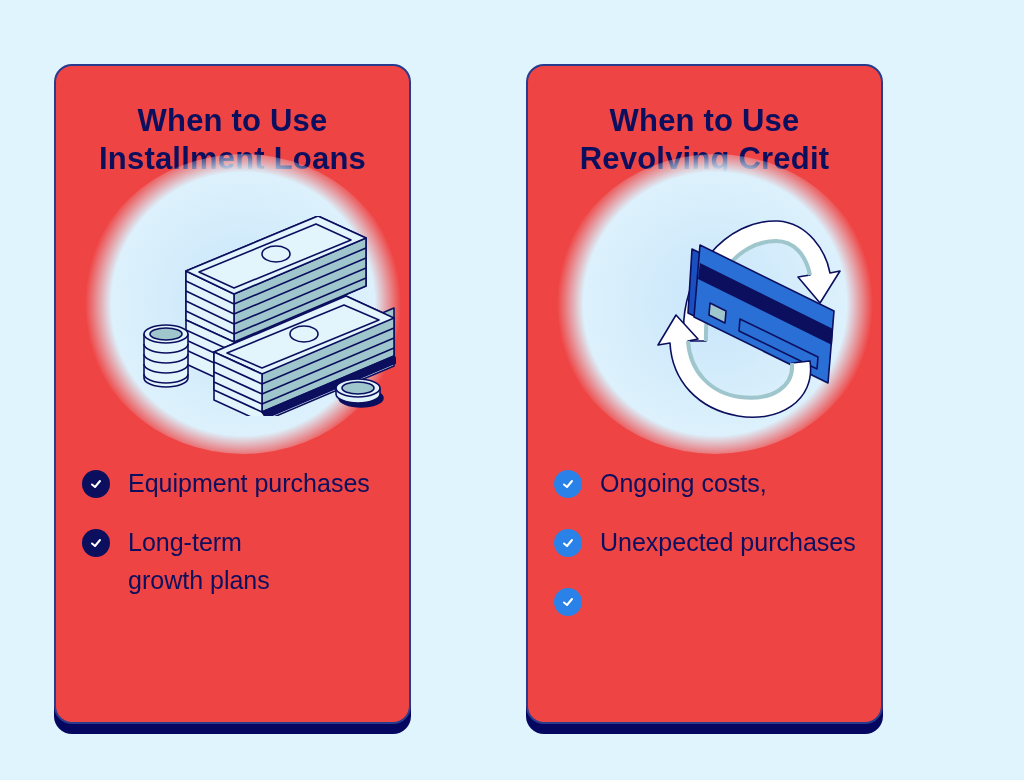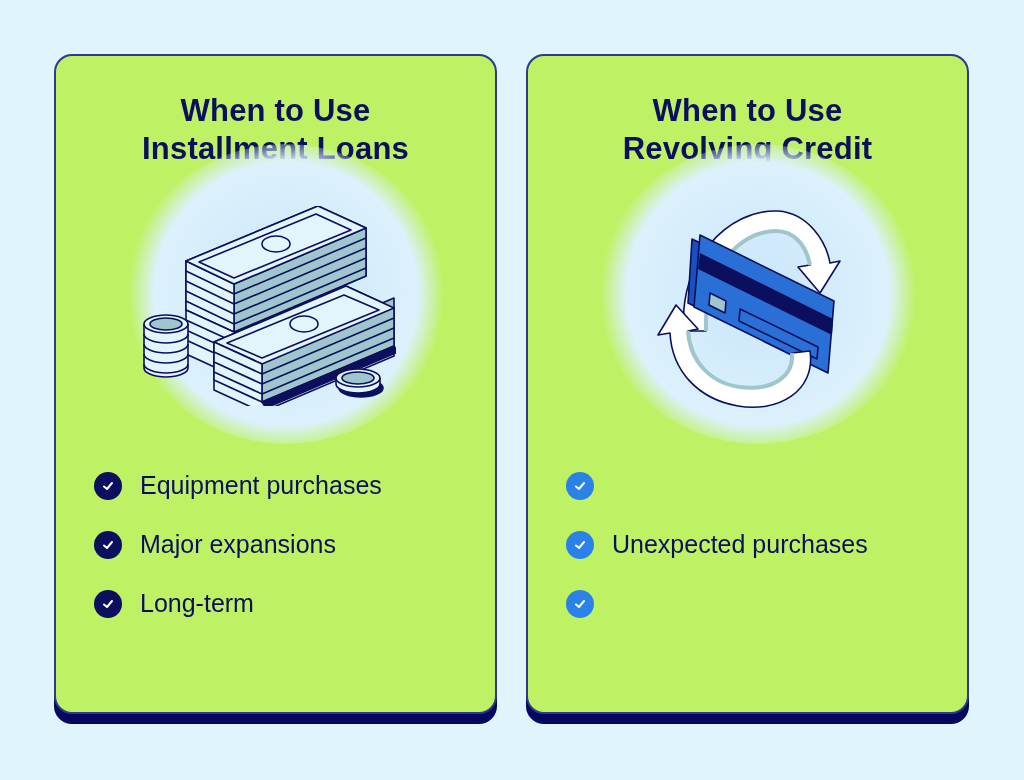--- a/index.html
+++ b/index.html
@@ -4,24 +4,24 @@
 <style>
   html, body { margin: 0; padding: 0; }
   body {
     width: 1024px; height: 780px;
     background: #dff4fc;
     font-family: "Liberation Sans", "DejaVu Sans", sans-serif;
     position: relative; overflow: hidden;
   }
   .card {
     position: absolute;
-    top: 54px;
-    width: 443px;
+    top: 64px;
+    width: 357px;
     height: 660px;
-    background: #bef264;
+    background: #ef4444;
     border: 2px solid #2a3a8c;
     border-radius: 18px;
     box-shadow: 0 10px 0 0 #050660;
     box-sizing: border-box;
   }
   .card.left { left: 54px; }
   .card.right { left: 526px; }
   .title {
     position: absolute;
     left: 0; right: 0; top: 36px;
@@ -42,21 +42,21 @@
     background: radial-gradient(circle at 50% 50%, #c8e6fb 0%, #d4ecfb 35%, #dcf1fc 60%, rgba(226,245,253,0) 72%);
   }
   .illus {
     position: absolute;
     left: 50%;
   }
   .list {
     position: absolute;
     left: 26px; right: 20px;
     top: 398px;
-    list-style: none; margin: 12px; padding: 0;
+    list-style: none; margin: 0; padding: 0;
   }
   .list li {
     position: relative;
     padding-left: 46px;
     color: #0c0f5e;
     font-size: 25px;
     line-height: 38px;
     margin-bottom: 21px;
   }
   .check {
@@ -136,29 +136,22 @@
           </svg>
       </span>
       <span>Equipment purchases</span>
     </li>
     <li>
       <span class="check">
         <svg viewBox="0 0 14 14">
             <path d="M3 7.5 L6 10 L11 4" stroke="#ffffff" stroke-width="2" fill="none" stroke-linecap="round" stroke-linejoin="round"></path>
           </svg>
       </span>
-      <span>Major expansions</span>
-    </li>
-    <li>
-      <span class="check">
-        <svg viewBox="0 0 14 14">
-            <path d="M3 7.5 L6 10 L11 4" stroke="#ffffff" stroke-width="2" fill="none" stroke-linecap="round" stroke-linejoin="round"></path>
-          </svg>
-      </span>
       <span>Long-term</span><br>
+      <span>growth plans</span>
     </li>
   </ul>
 </div>
 
 <div class="card right">
   <div class="title">
     <span>When to Use</span>
     <span>Revolving Credit</span>
   </div>
   <div class="glow"></div>
@@ -182,21 +175,21 @@
       <path d="M40,130 C42,160 62,182 92,186 C124,190 146,176 144,152" fill="none" stroke="#9ec6cc" stroke-width="4"></path>
     </g>
   </svg>
   <ul class="list">
     <li>
       <span class="check">
         <svg viewBox="0 0 14 14">
             <path d="M3 7.5 L6 10 L11 4" stroke="#ffffff" stroke-width="2" fill="none" stroke-linecap="round" stroke-linejoin="round"></path>
           </svg>
       </span>
-      <br>
+      <span>Ongoing costs,</span><br>
     </li>
     <li>
       <span class="check">
         <svg viewBox="0 0 14 14">
             <path d="M3 7.5 L6 10 L11 4" stroke="#ffffff" stroke-width="2" fill="none" stroke-linecap="round" stroke-linejoin="round"></path>
           </svg>
       </span>
       <span>Unexpected purchases</span>
     </li>
     <li>

